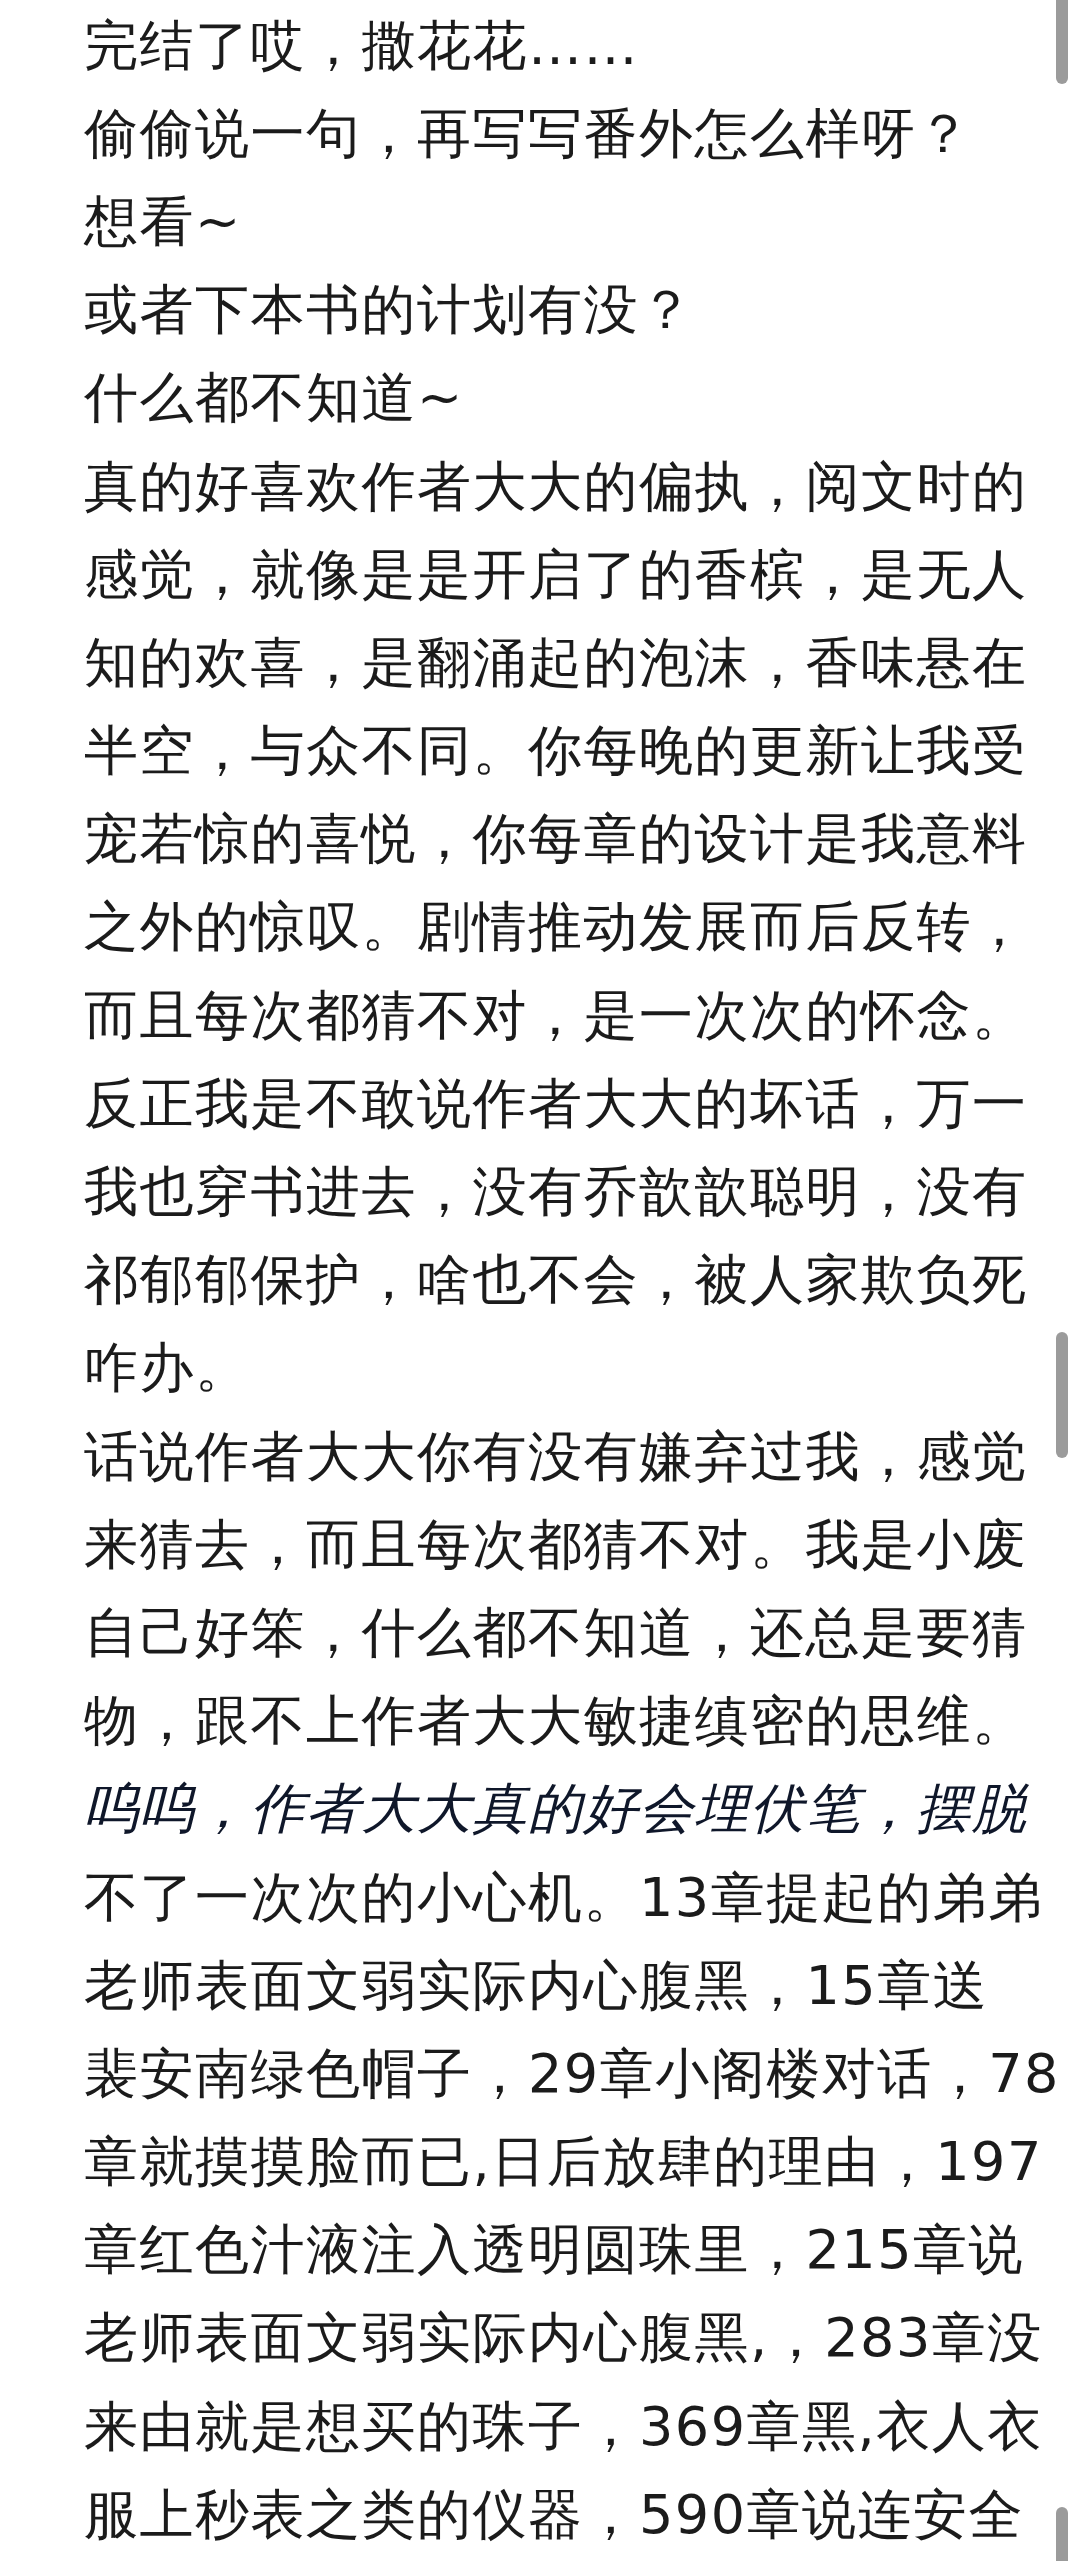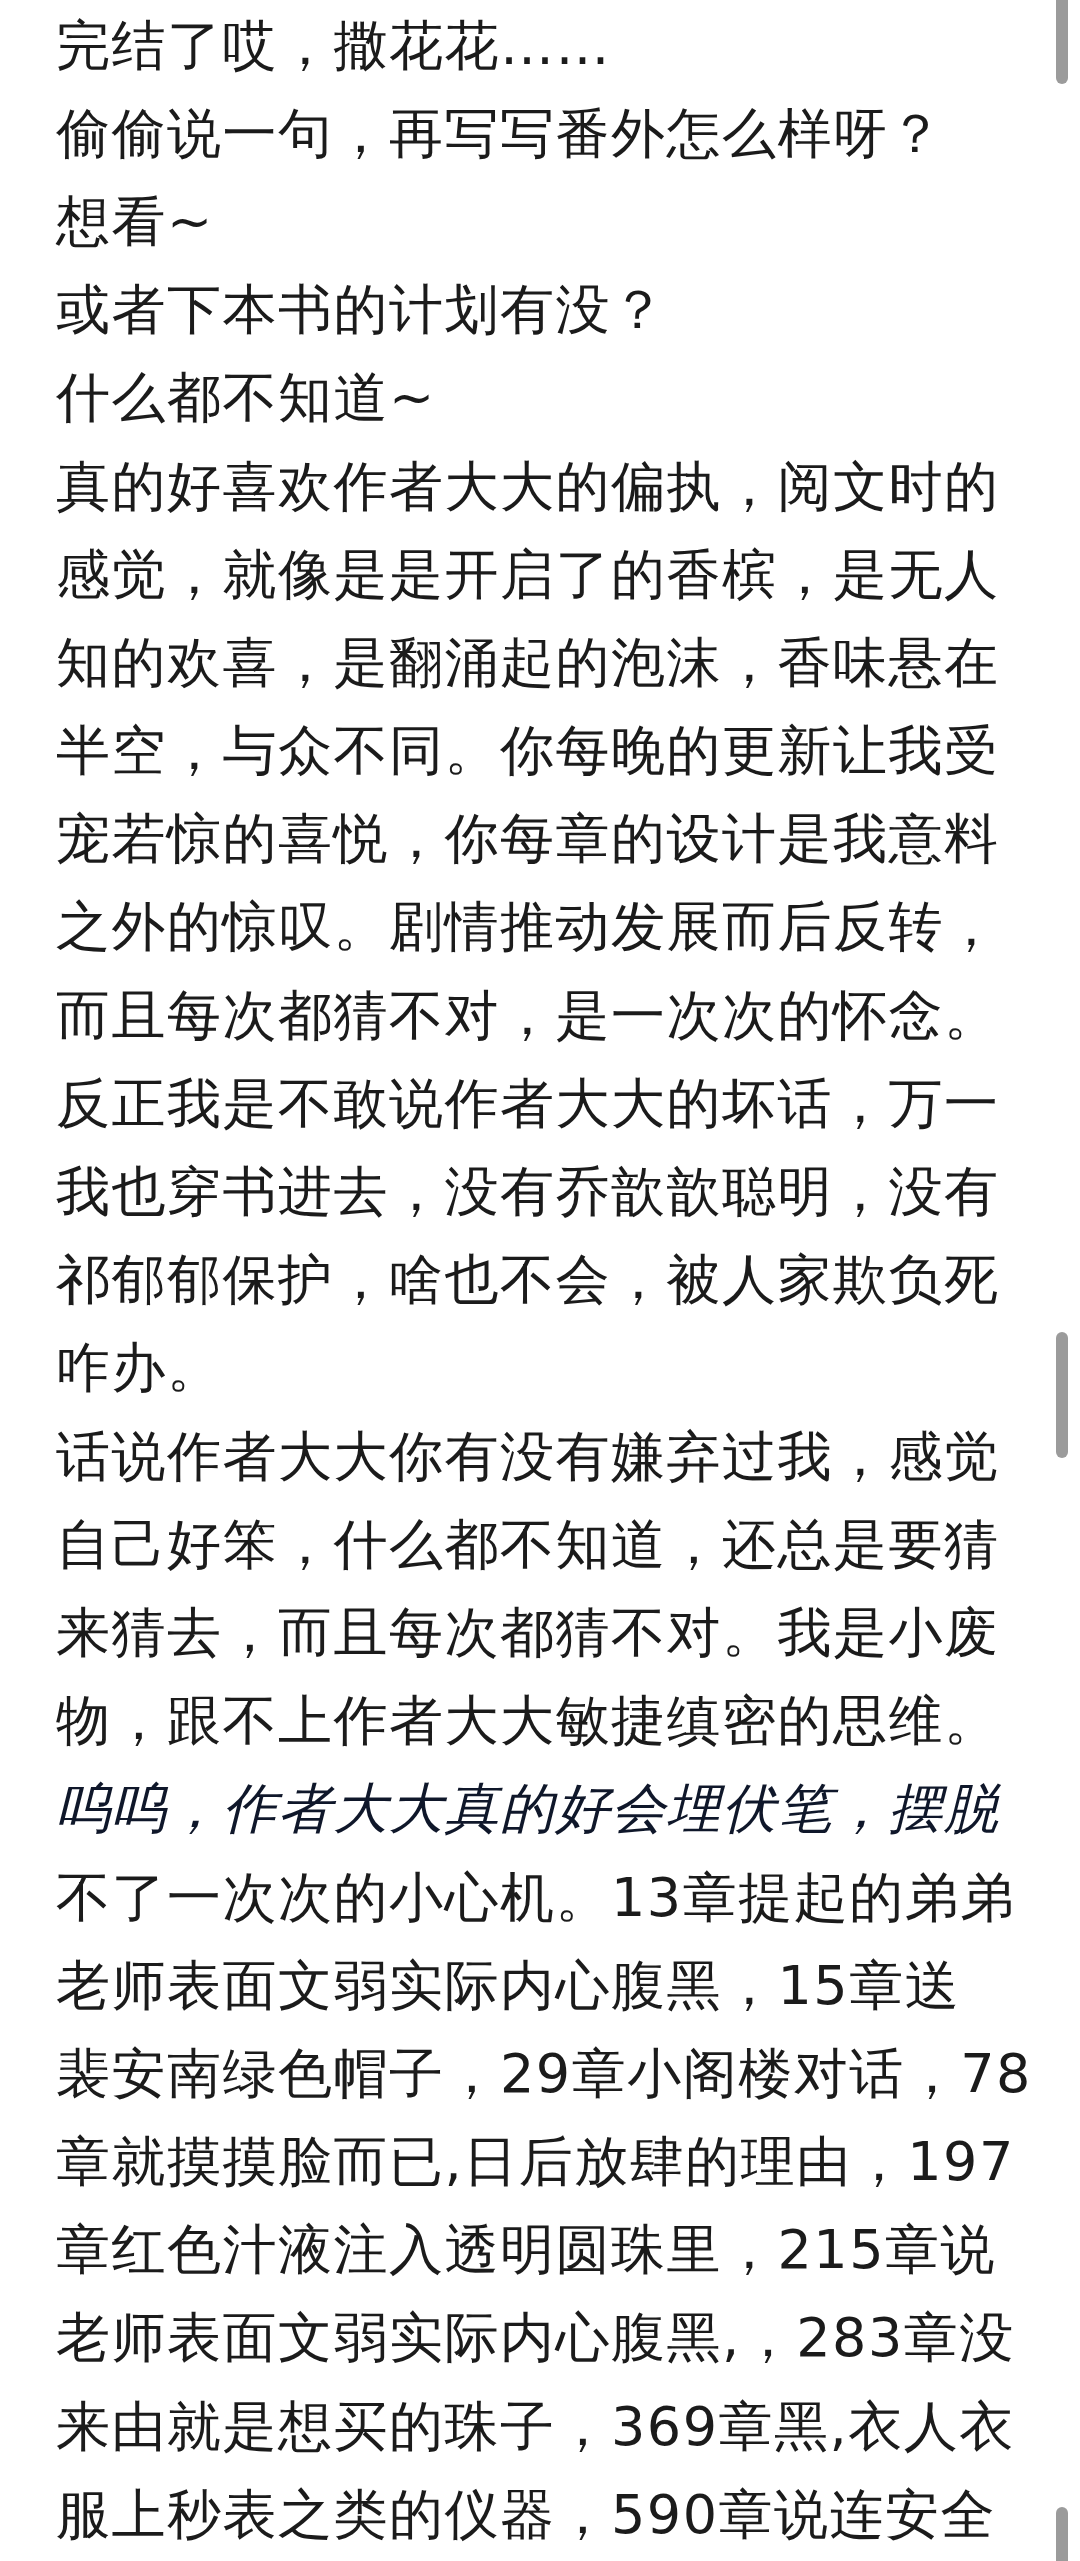--- a/index.html
+++ b/index.html
@@ -10,21 +10,21 @@
   .page {
     position: relative;
     width: 1080px;
     height: 2561px;
     background: #ffffff;
     overflow: hidden;
     font-family: "DejaVu Sans", sans-serif;
   }
   .comment-text {
     position: absolute;
-    left: 56px;
+    left: 84px;
     top: 2px;
     width: 960px;
   }
   .line {
     height: 88.2px;
     display: flex;
     align-items: center;
     white-space: nowrap;
     font-size: 54px;
     letter-spacing: 1.5px;
@@ -61,22 +61,22 @@
       <div class="line" style="color: rgb(27, 27, 27);">知的欢喜，是翻涌起的泡沫，香味悬在</div>
       <div class="line" style="color: rgb(27, 27, 27);">半空，与众不同。你每晚的更新让我受</div>
       <div class="line" style="color: rgb(27, 27, 27);">宠若惊的喜悦，你每章的设计是我意料</div>
       <div class="line" style="color: rgb(27, 27, 27);">之外的惊叹。剧情推动发展而后反转，</div>
       <div class="line" style="color: rgb(27, 27, 27);">而且每次都猜不对，是一次次的怀念。</div>
       <div class="line" style="color: rgb(27, 27, 27);">反正我是不敢说作者大大的坏话，万一</div>
       <div class="line" style="color: rgb(27, 27, 27);">我也穿书进去，没有乔歆歆聪明，没有</div>
       <div class="line" style="color: rgb(27, 27, 27);">祁郁郁保护，啥也不会，被人家欺负死</div>
       <div class="line" style="color: rgb(27, 27, 27);">咋办。</div>
       <div class="line" style="color: rgb(27, 27, 27);">话说作者大大你有没有嫌弃过我，感觉</div>
+      <div class="line" style="color: rgb(27, 27, 27);">来猜去，而且每次都猜不对。我是小废</div>
       <div class="line" style="color: rgb(27, 27, 27);">自己好笨，什么都不知道，还总是要猜</div>
-      <div class="line" style="color: rgb(27, 27, 27);">来猜去，而且每次都猜不对。我是小废</div>
       <div class="line" style="color: rgb(27, 27, 27);">物，跟不上作者大大敏捷缜密的思维。</div>
       <div class="line" style="color: #0f172a; font-style: italic;">呜呜，作者大大真的好会埋伏笔，摆脱</div>
       <div class="line" style="color: rgb(27, 27, 27);">不了一次次的小心机。13章提起的弟弟</div>
       <div class="line" style="color: rgb(27, 27, 27);">老师表面文弱实际内心腹黑，15章送</div>
       <div class="line" style="color: rgb(27, 27, 27);">裴安南绿色帽子，29章小阁楼对话，78</div>
       <div class="line" style="color: rgb(27, 27, 27);">章就摸摸脸而已,日后放肆的理由，197</div>
       <div class="line" style="color: rgb(27, 27, 27);">章红色汁液注入透明圆珠里，215章说</div>
       <div class="line" style="color: rgb(27, 27, 27);">老师表面文弱实际内心腹黑,，283章没</div>
       <div class="line" style="color: rgb(27, 27, 27);">来由就是想买的珠子，369章黑,衣人衣</div>
       <div class="line" style="color: rgb(27, 27, 27);">服上秒表之类的仪器，590章说连安全</div>

